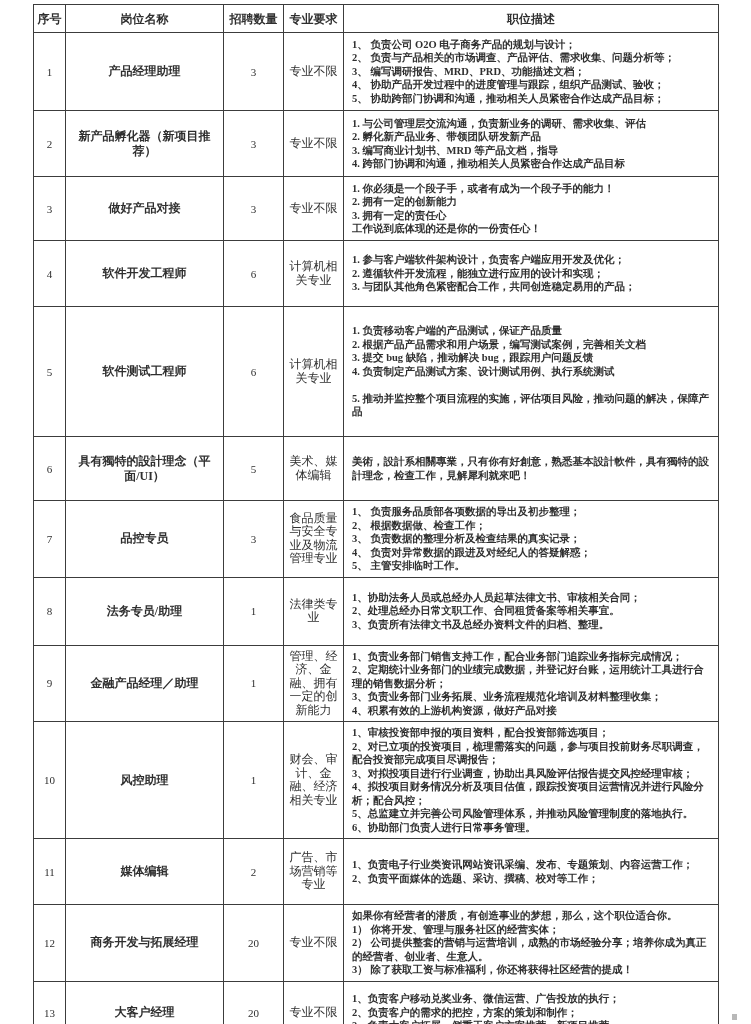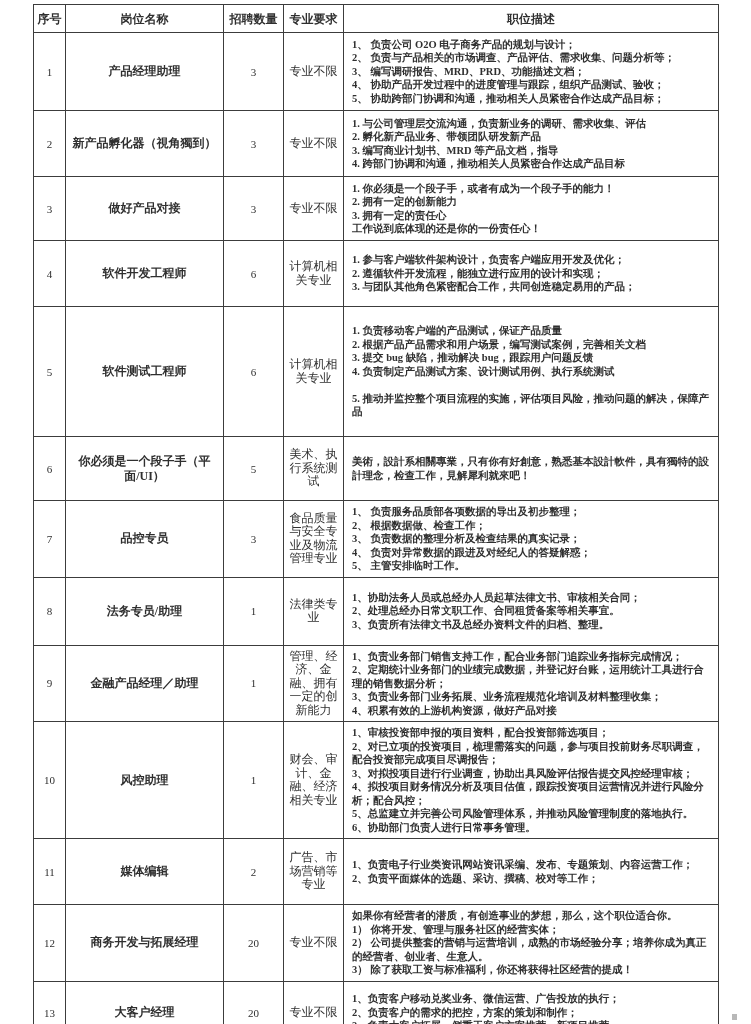--- a/index.html
+++ b/index.html
@@ -109,21 +109,21 @@
         <td class="c-count">3</td>
         <td class="c-major">专业不限</td>
         <td class="c-desc">1、 负责公司 O2O 电子商务产品的规划与设计；
 2、 负责与产品相关的市场调查、产品评估、需求收集、问题分析等；
 3、 编写调研报告、MRD、PRD、功能描述文档；
 4、 协助产品开发过程中的进度管理与跟踪，组织产品测试、验收；
 5、 协助跨部门协调和沟通，推动相关人员紧密合作达成产品目标；</td>
       </tr>
       <tr style="height:66px">
         <td class="c-no">2</td>
-        <td class="c-title">新产品孵化器（視角獨到）</td>
+        <td class="c-title">新产品孵化器（新项目推荐）</td>
         <td class="c-count">3</td>
         <td class="c-major">专业不限</td>
         <td class="c-desc">1. 与公司管理层交流沟通，负责新业务的调研、需求收集、评估
 2. 孵化新产品业务、带领团队研发新产品
 3. 编写商业计划书、MRD 等产品文档，指导
 4. 跨部门协调和沟通，推动相关人员紧密合作达成产品目标</td>
       </tr>
       <tr style="height:64px">
         <td class="c-no">3</td>
         <td class="c-title">做好产品对接</td>
@@ -150,23 +150,23 @@
         <td class="c-major">计算机相关专业</td>
         <td class="c-desc">1. 负责移动客户端的产品测试，保证产品质量
 2. 根据产品产品需求和用户场景，编写测试案例，完善相关文档
 3. 提交 bug 缺陷，推动解决 bug，跟踪用户问题反馈
 4. 负责制定产品测试方案、设计测试用例、执行系统测试
 
 5. 推动并监控整个项目流程的实施，评估项目风险，推动问题的解决，保障产品</td>
       </tr>
       <tr style="height:64px">
         <td class="c-no">6</td>
-        <td class="c-title">你必须是一个段子手（平面/UI）</td>
+        <td class="c-title">具有獨特的設計理念（平面/UI）</td>
         <td class="c-count">5</td>
-        <td class="c-major">美术、执行系统测试</td>
+        <td class="c-major">美术、媒体编辑</td>
         <td class="c-desc">美術，設計系相關專業，只有你有好創意，熟悉基本設計軟件，具有獨特的設計理念，检查工作，見解犀利就來吧！</td>
       </tr>
       <tr style="height:68px">
         <td class="c-no">7</td>
         <td class="c-title">品控专员</td>
         <td class="c-count">3</td>
         <td class="c-major">食品质量与安全专业及物流管理专业</td>
         <td class="c-desc">1、 负责服务品质部各项数据的导出及初步整理；
 2、 根据数据做、检查工作；
 3、 负责数据的整理分析及检查结果的真实记录；

